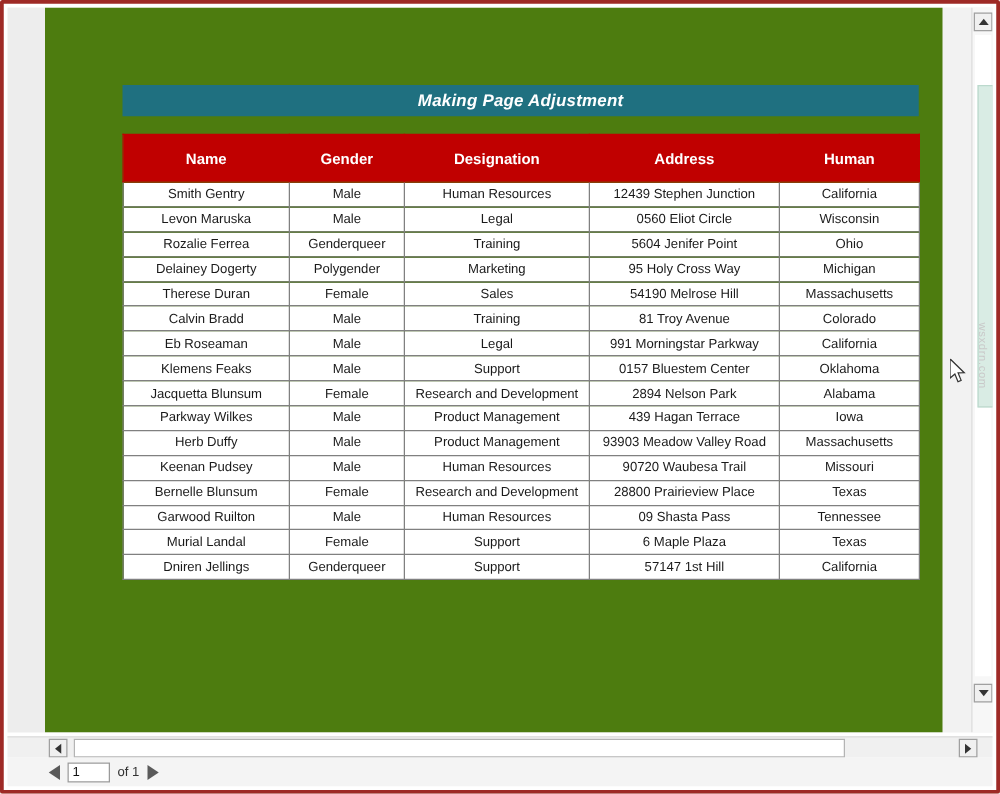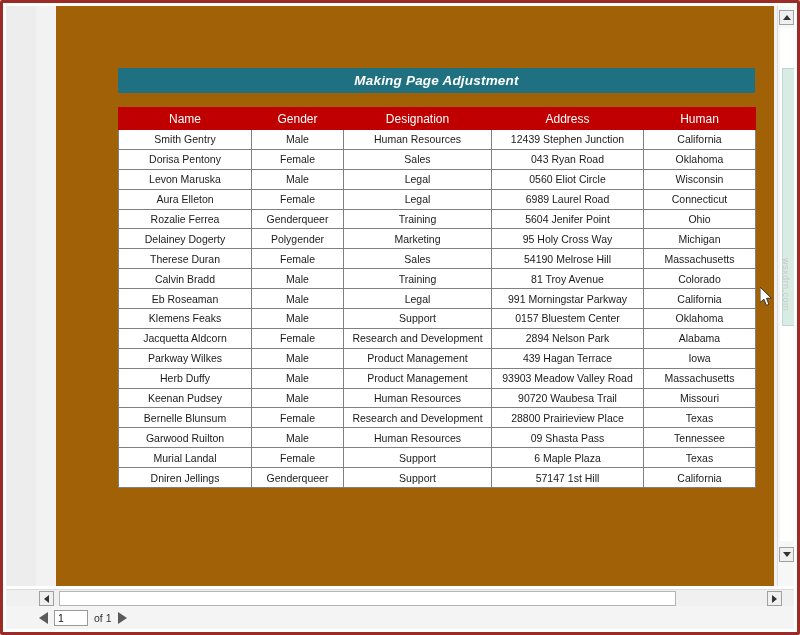--- a/index.html
+++ b/index.html
@@ -41,22 +41,21 @@
     background: #ededed;
   }
 
   
   .paper {
     position: absolute;
     left: 30px;
     top: 0;
     width: 718px;
     height: 100%;
-    background: #a16207;
-    margin-left: 20px;
+    background: #4d7c0f;
   }
 
   
   .report-title {
     position: absolute;
     left: 62px;
     top: 62px;
     width: 637px;
     height: 25px;
     background: #1f7080;
@@ -88,22 +87,22 @@
     vertical-align: middle;
     height: 19.9px;
     padding: 0 2px;
     overflow: hidden;
     white-space: nowrap;
   }
   .data-table thead th {
     background: #c00000;
     color: #ffffff;
     font-size: 12px;
-    font-weight: normal;
-    height: 22px;
+    font-weight: bold;
+    height: 38px;
     border-color: #c00000;
   }
   .data-table tbody td { background: #ffffff; }
 
   
   .col-name  { width: 133px; }
   .col-gen   { width:  92px; }
   .col-desig { width: 148px; }
   .col-addr  { width: 152px; }
   .col-state { width: 112px; }
@@ -287,39 +286,25 @@
         </thead>
         <tbody id="tbody-rows">
             <tr>
               <td>Smith Gentry</td>
               <td>Male</td>
               <td>Human Resources</td>
               <td>12439 Stephen Junction</td>
               <td>California</td>
             </tr>
             <tr>
-              <td>Dorisa Pentony</td>
-              <td>Female</td>
-              <td>Sales</td>
-              <td>043 Ryan Road</td>
-              <td>Oklahoma</td>
-            </tr>
-            <tr>
               <td>Levon Maruska</td>
               <td>Male</td>
               <td>Legal</td>
               <td>0560 Eliot Circle</td>
               <td>Wisconsin</td>
-            </tr>
-            <tr>
-              <td>Aura Elleton</td>
-              <td>Female</td>
-              <td>Legal</td>
-              <td>6989 Laurel Road</td>
-              <td>Connecticut</td>
             </tr>
             <tr>
               <td>Rozalie Ferrea</td>
               <td>Genderqueer</td>
               <td>Training</td>
               <td>5604 Jenifer Point</td>
               <td>Ohio</td>
             </tr>
             <tr>
               <td>Delainey Dogerty</td>
@@ -350,21 +335,21 @@
               <td>California</td>
             </tr>
             <tr>
               <td>Klemens Feaks</td>
               <td>Male</td>
               <td>Support</td>
               <td>0157 Bluestem Center</td>
               <td>Oklahoma</td>
             </tr>
             <tr>
-              <td>Jacquetta Aldcorn</td>
+              <td>Jacquetta Blunsum</td>
               <td>Female</td>
               <td>Research and Development</td>
               <td>2894 Nelson Park</td>
               <td>Alabama</td>
             </tr>
             <tr>
               <td>Parkway Wilkes</td>
               <td>Male</td>
               <td>Product Management</td>
               <td>439 Hagan Terrace</td>

